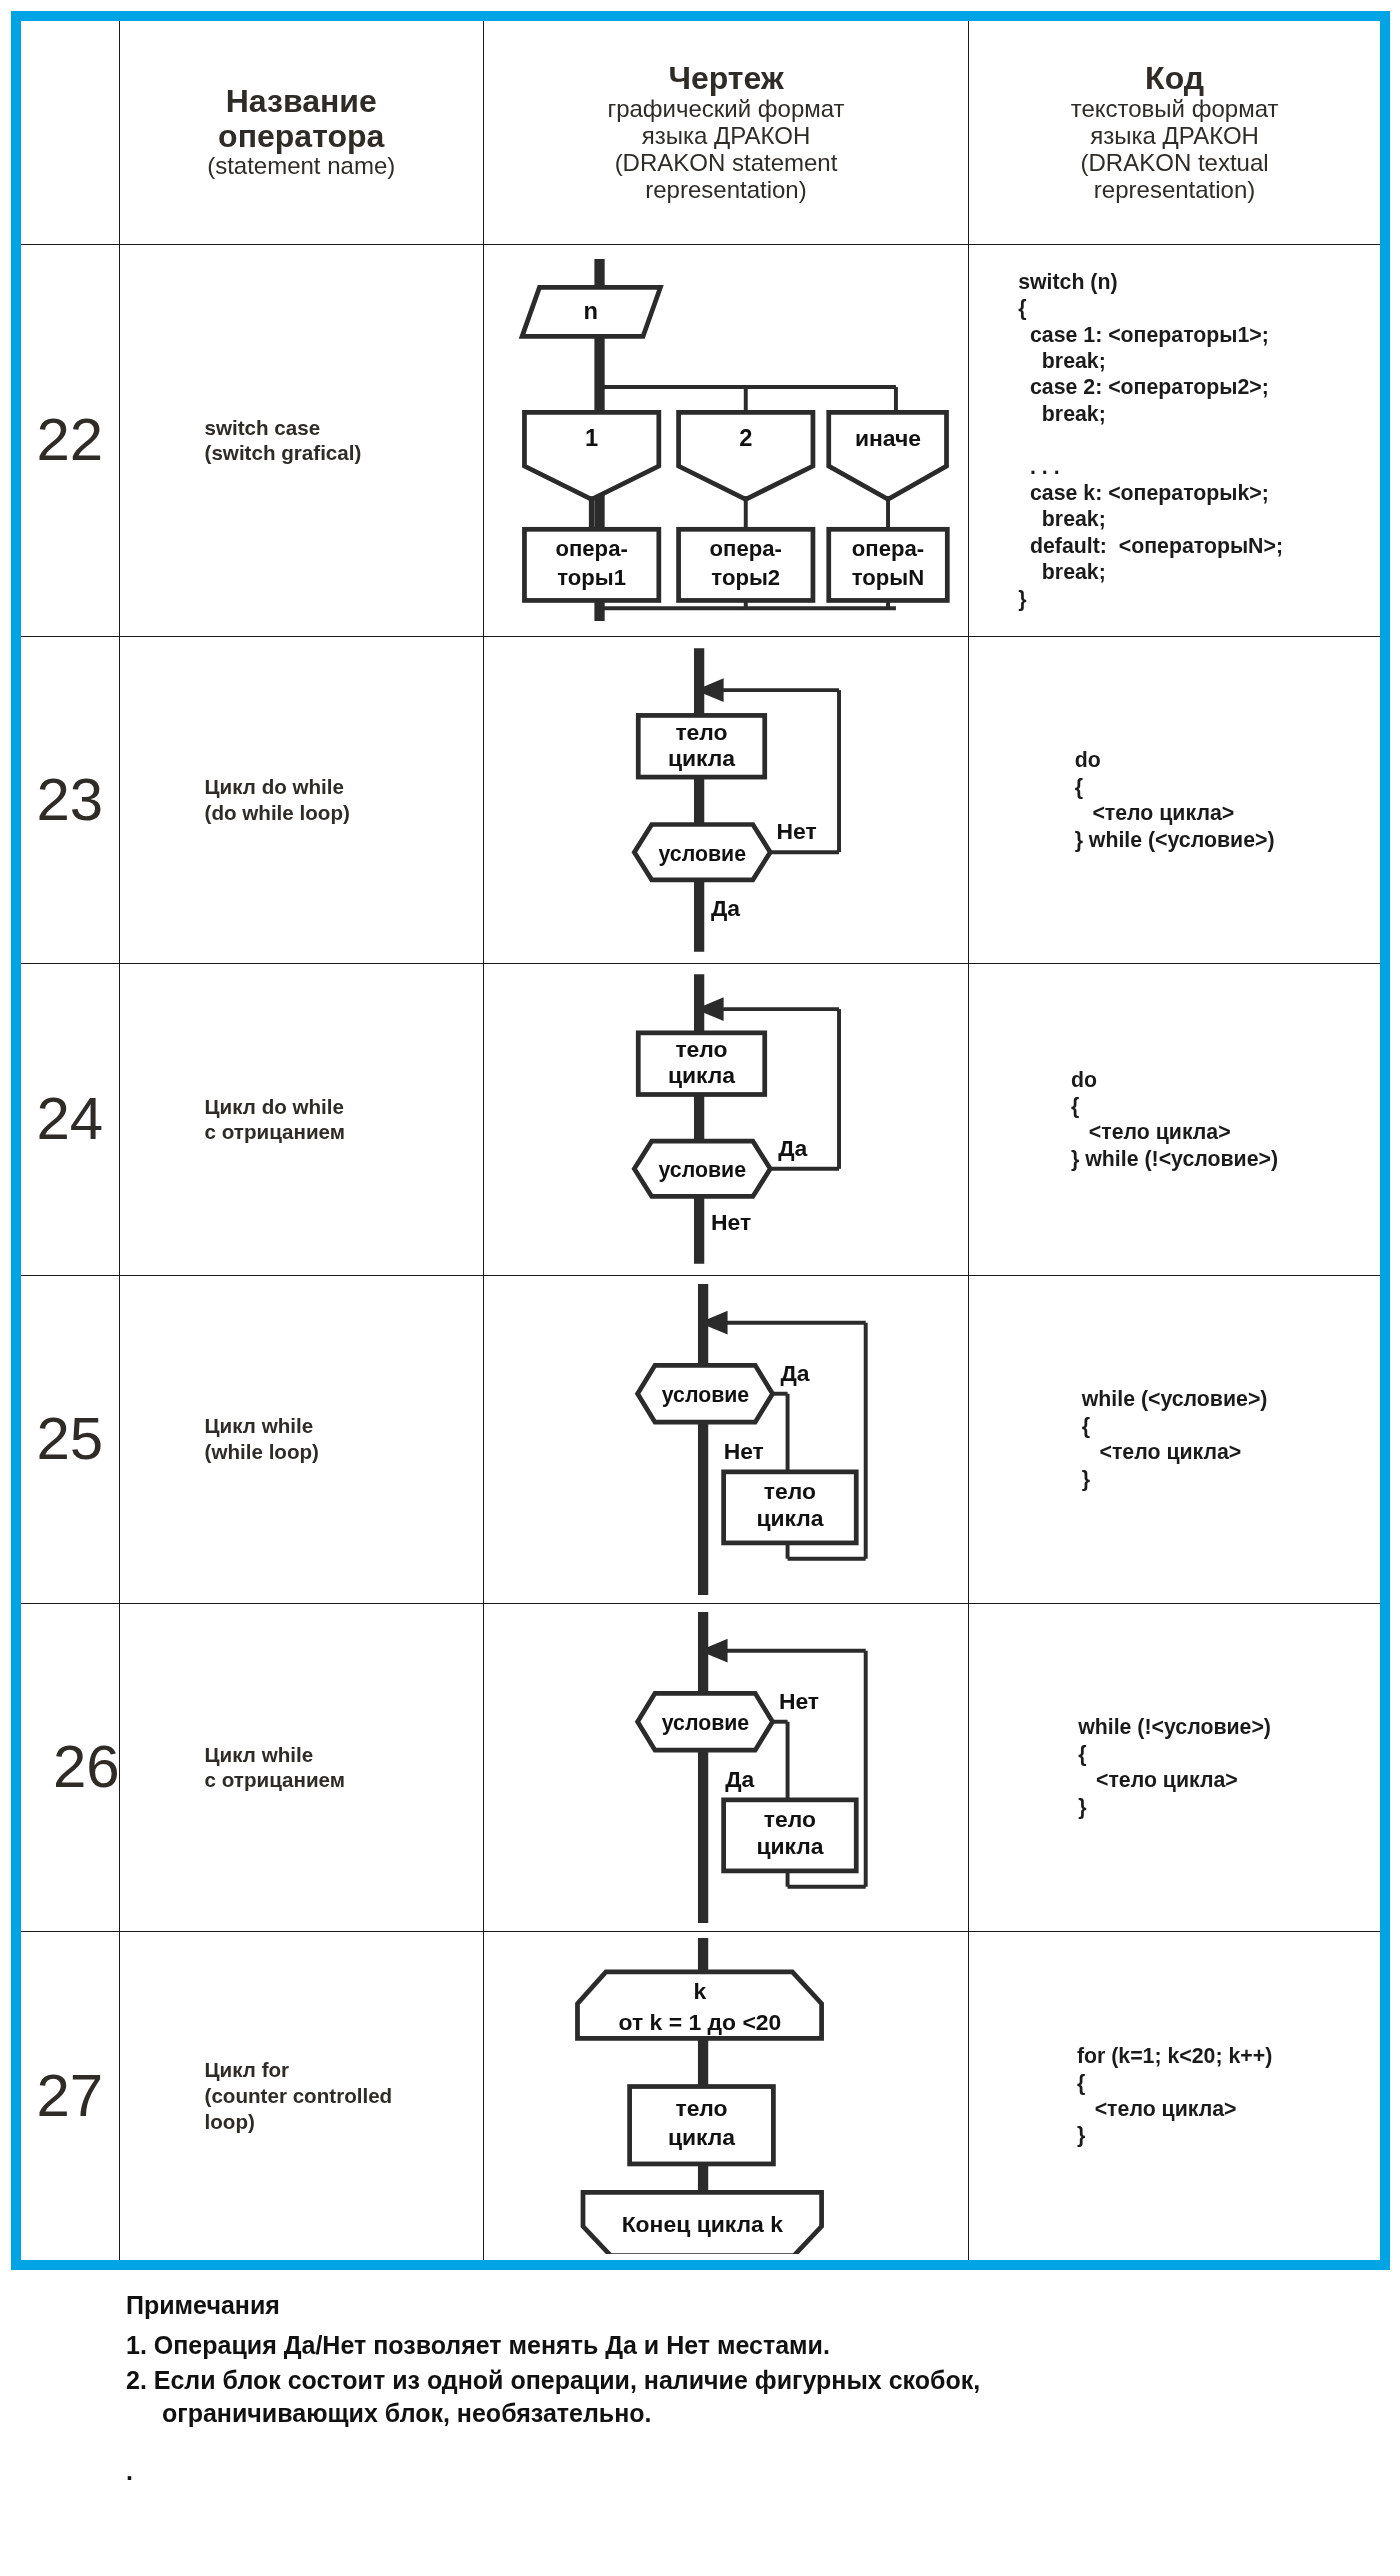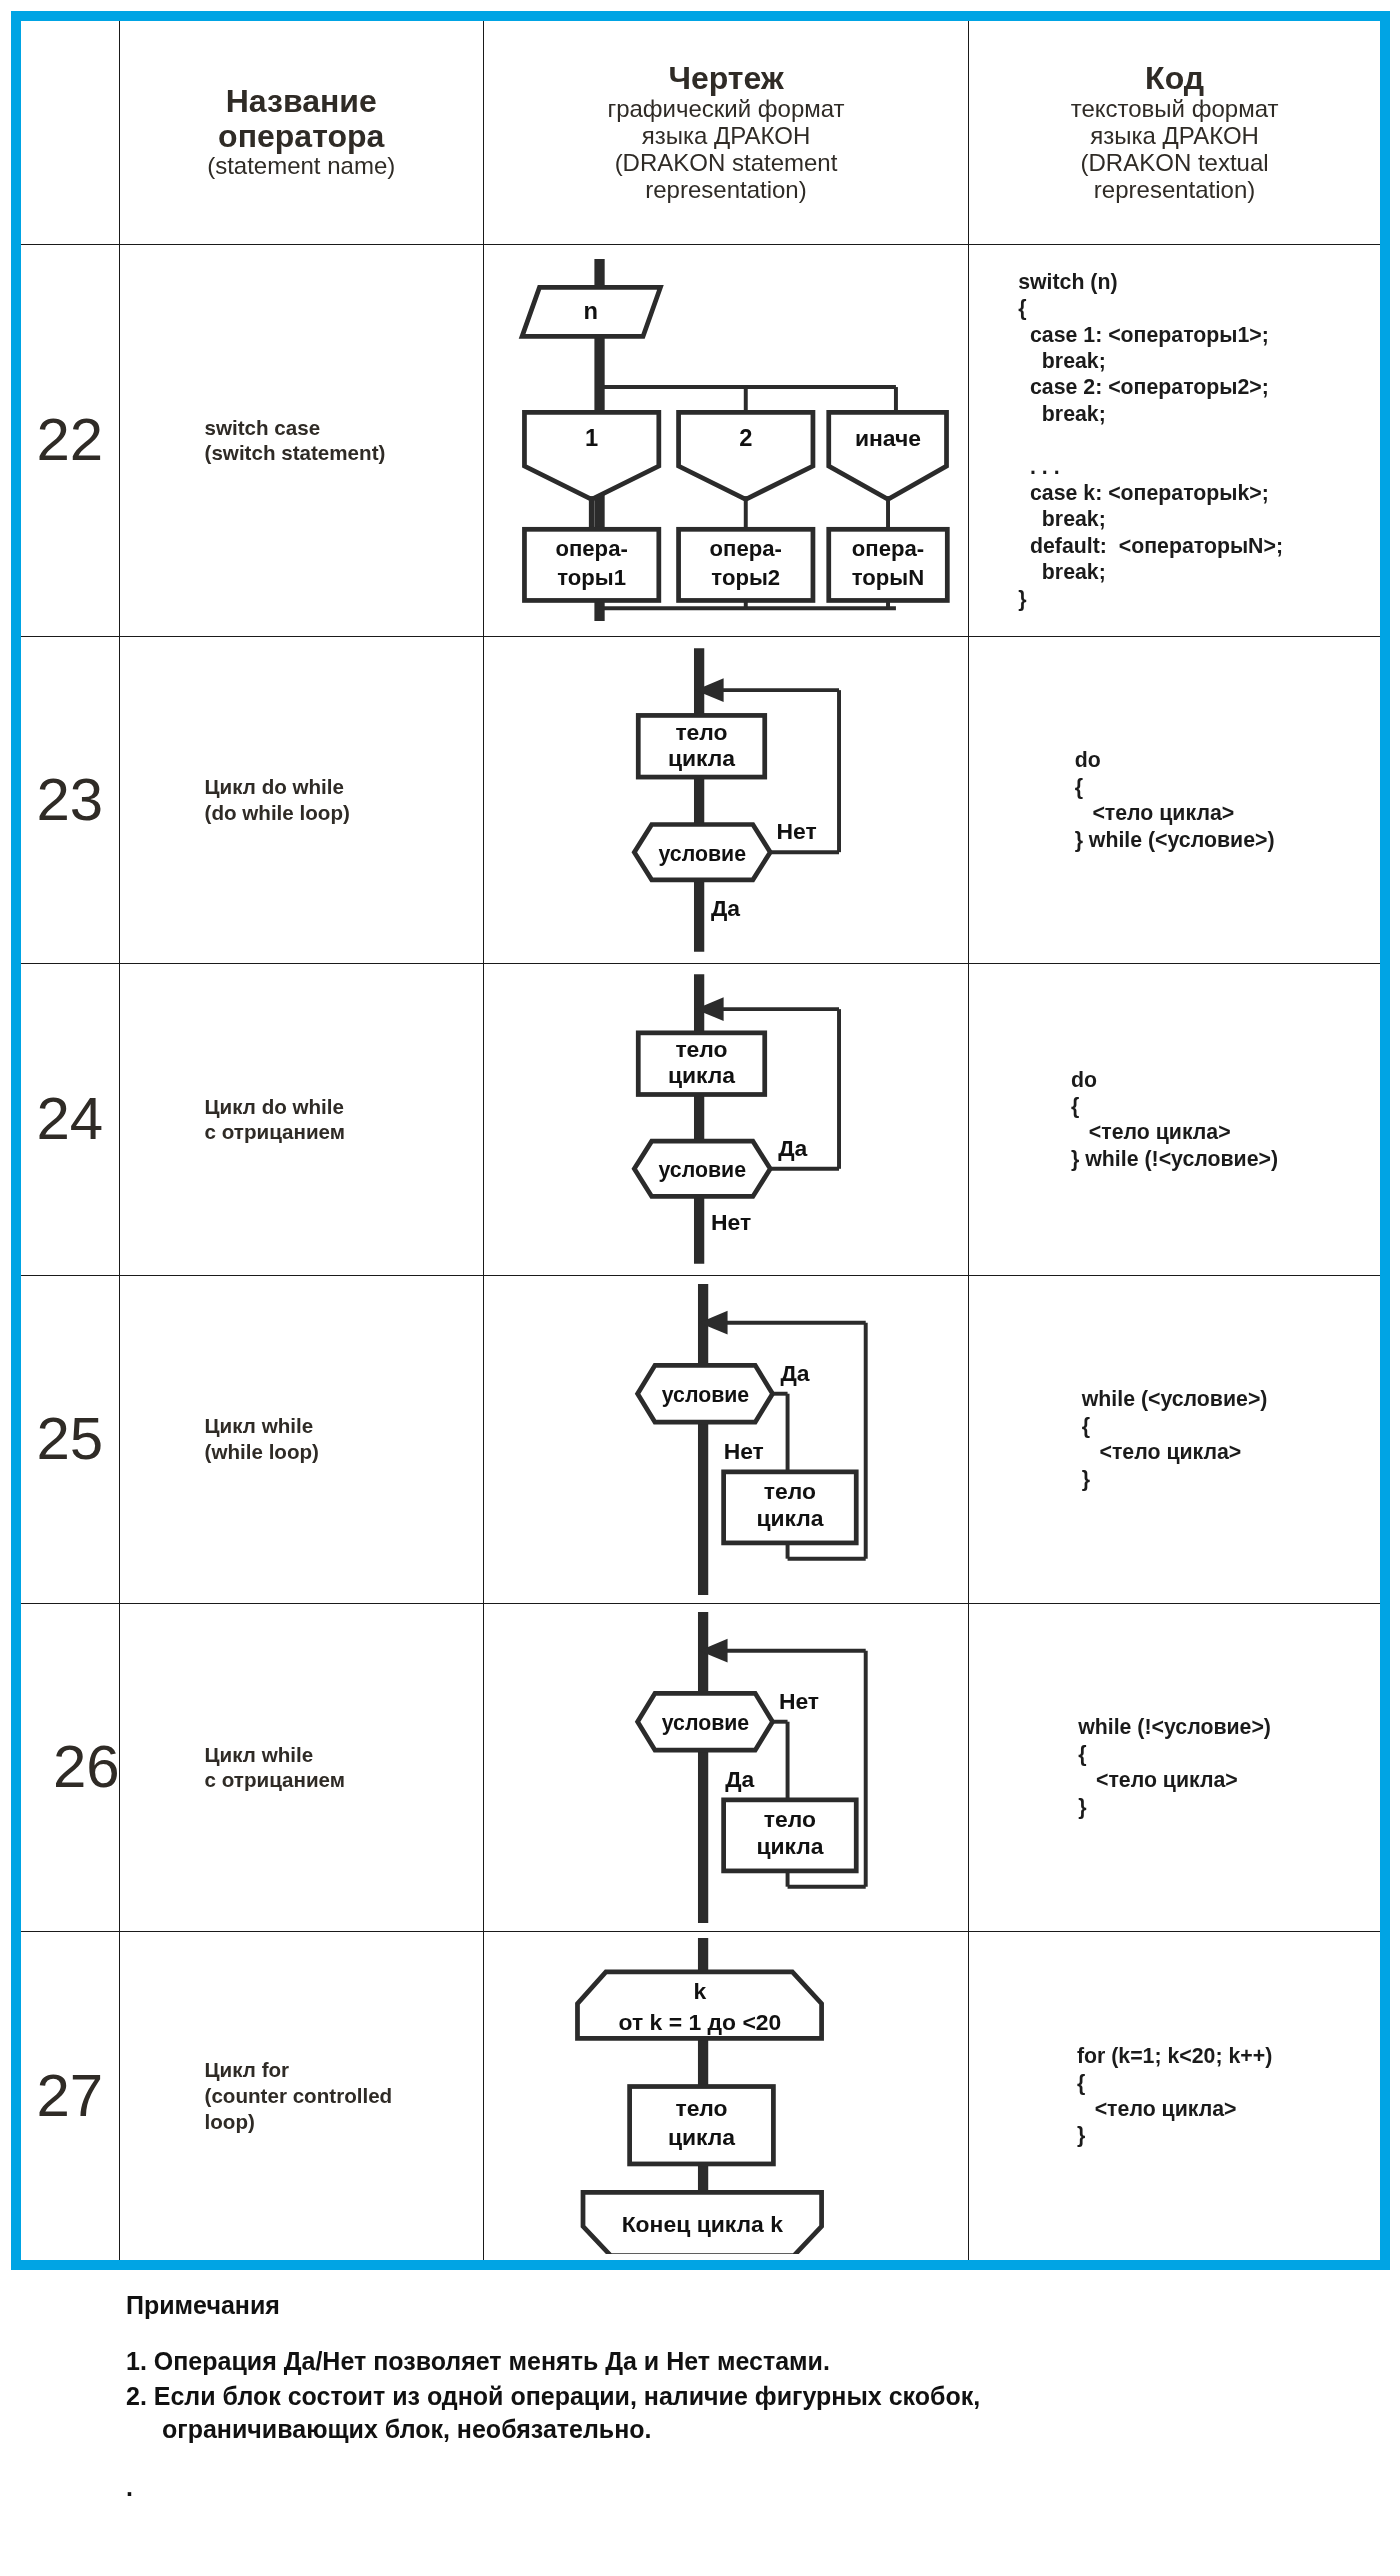--- a/index.html
+++ b/index.html
@@ -35,21 +35,21 @@
            white-space:pre;line-height:1.24;padding-left:49px;}
   .code-c{display:flex;align-items:center;justify-content:center;height:100%;}
   .code-c .codebox{padding-left:0;}
 
   
   td.draw{background:var(--drakon);padding:0;}
   td.draw svg{display:block;margin:0 auto;}
 
   
   #notes{position:absolute;left:126px;top:2291px;width:1233px;}
-  #notes .ntitle{font-size:25px;font-weight:bold;color:#111;margin-bottom:25px;}
+  #notes .ntitle{font-size:25px;font-weight:bold;color:#111;margin-bottom:9px;}
   #notes ol{margin:0;padding:0;list-style:none;}
   #notes li{font-size:25px;font-weight:bold;color:#111;line-height:1.32;padding-left:36px;text-indent:-36px;margin-bottom:1.6px;}
   #notes .dot{font-size:25px;font-weight:bold;color:#111;margin-top:27px;}
 </style>
 </head>
 <body>
 
 <div id="page">
 
   <div id="frame">
@@ -87,21 +87,21 @@
 representation)</div>
         </td>
       </tr>
 
       <tr style="height:378px">
         <td style="border-left:none;">
           <div class="rownum">22</div>
         </td>
         <td>
           <div class="stname" style="white-space:pre-line">switch case
-(switch statement)</div>
+(switch grafical)</div>
         </td>
         <td class="draw">
           <svg width="460" height="372" viewBox="0 0 582 470">
 
             <line x1="131" y1="6" x2="131" y2="464" stroke="#2b2b2b" stroke-width="13"></line>
 
             <polygon points="55,42 208,42 186,104 33,104" fill="#fff" stroke="#2b2b2b" stroke-width="6"></polygon>
             <text x="120" y="82" font-family="Liberation Sans, sans-serif" font-size="30" font-weight="bold" text-anchor="middle" fill="#111">n</text>
 
             <line x1="131" y1="168" x2="506" y2="168" stroke="#2b2b2b" stroke-width="5"></line>

